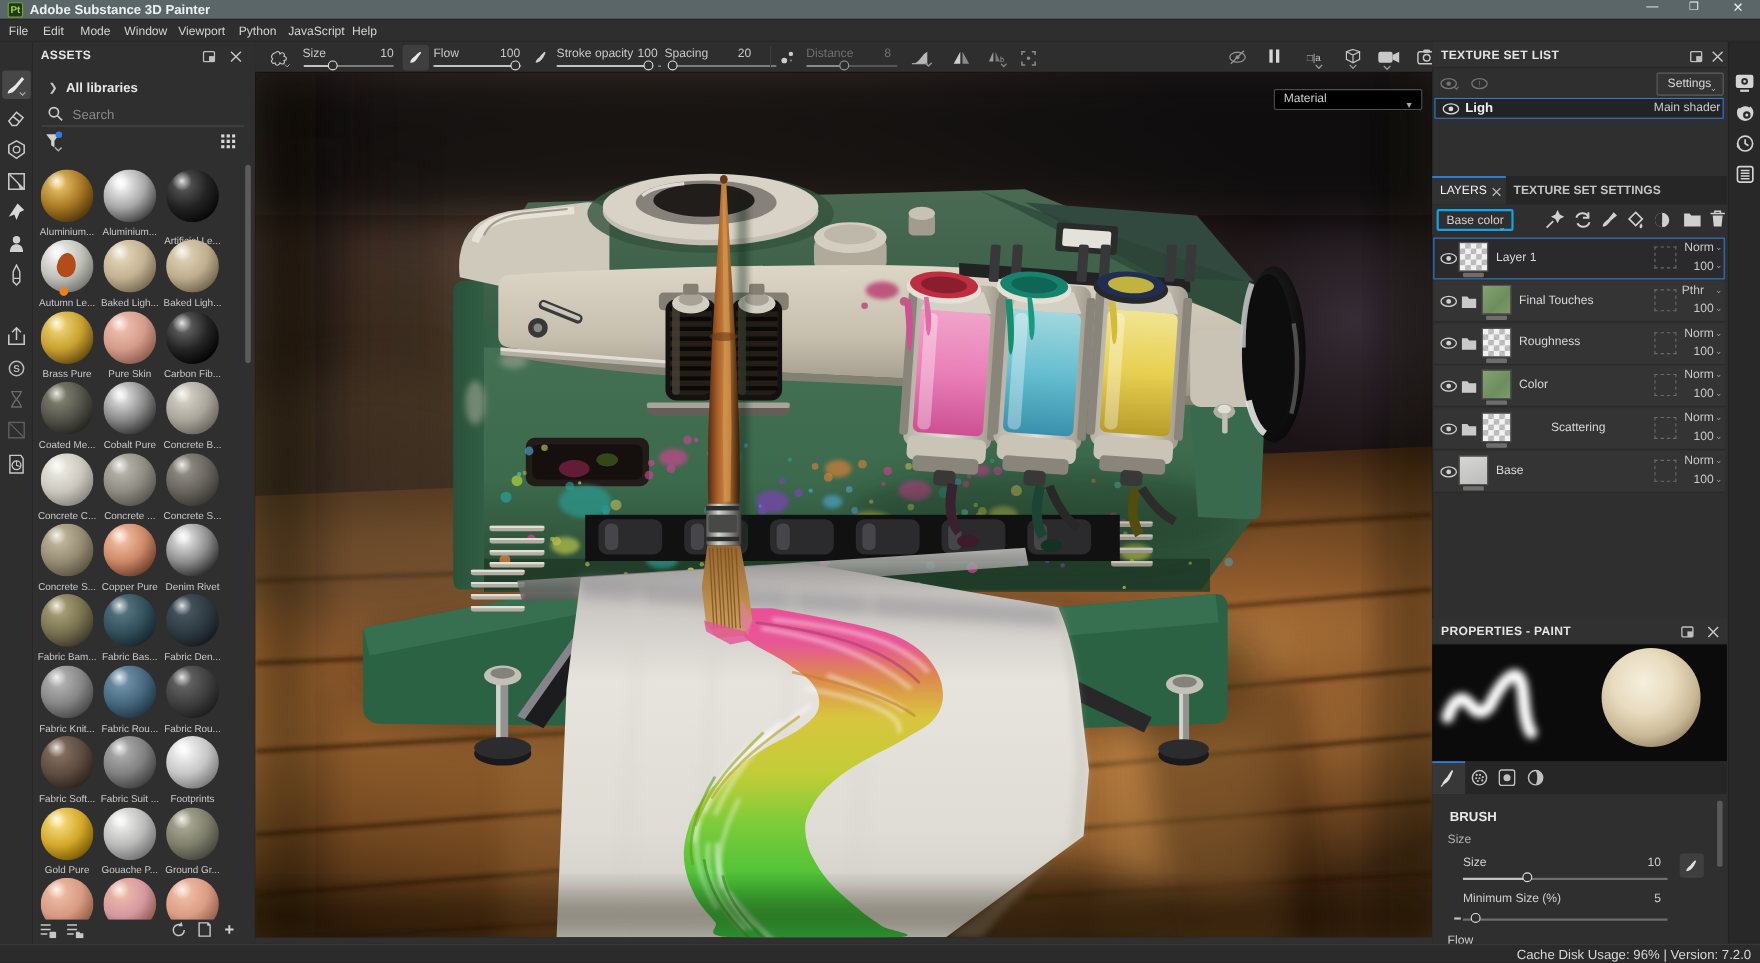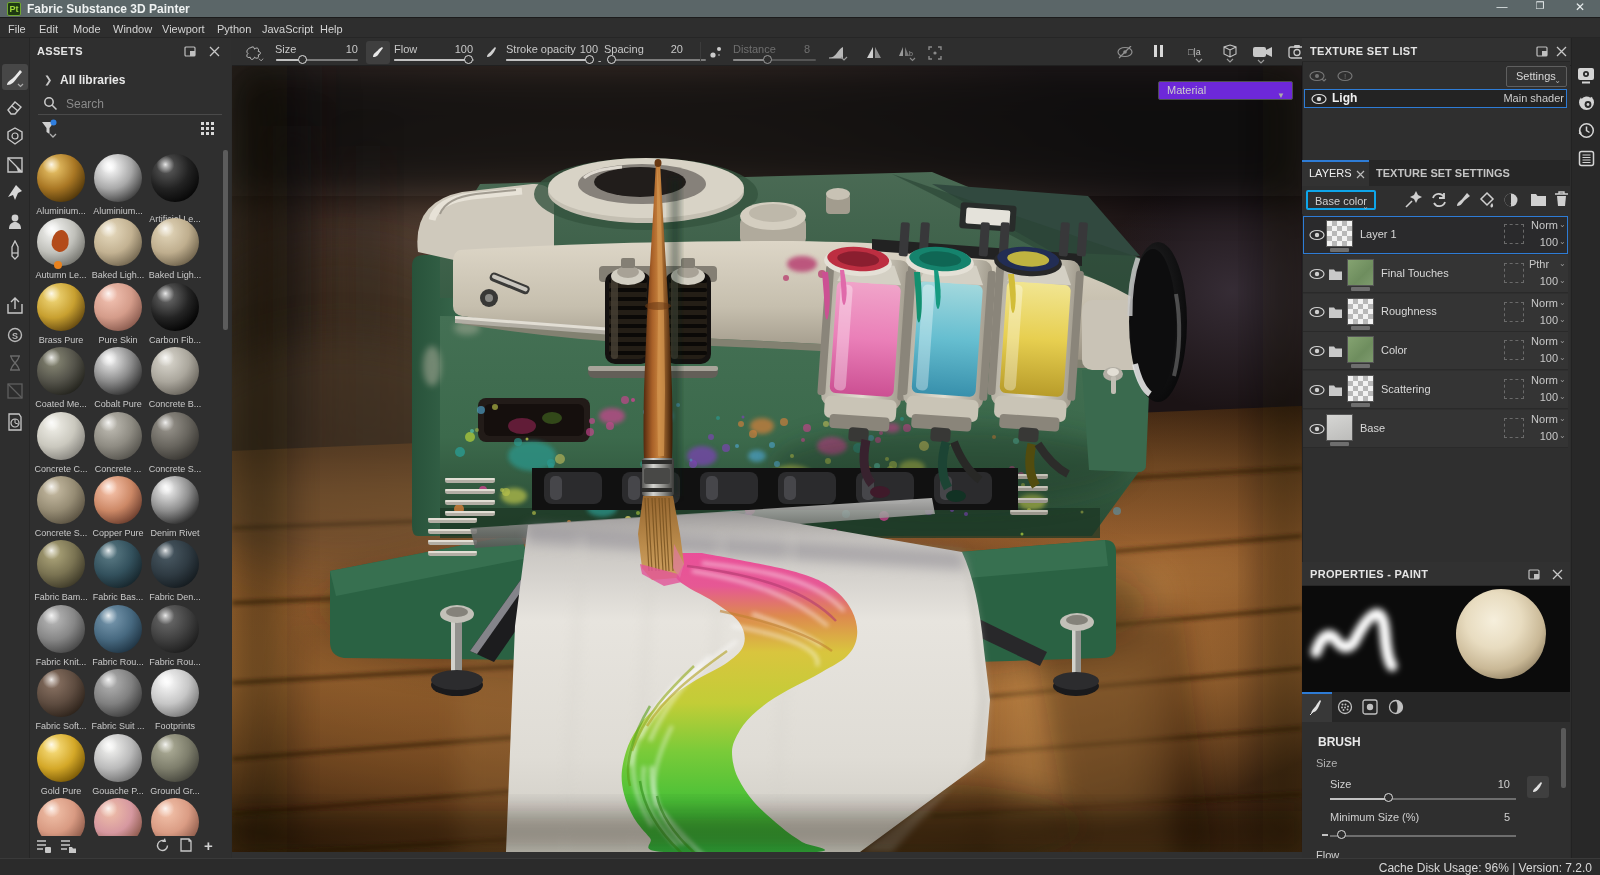--- a/index.html
+++ b/index.html
@@ -29,29 +29,29 @@
 .sph{position:absolute;width:48px;height:48px;border-radius:50%}
 .slab{position:absolute;width:60px;text-align:center;font-size:9px;color:#c9c9c9;white-space:nowrap;overflow:hidden}
 
 #rpanel{left:1302px;top:38px;width:268px;height:820px;background:#2f2f2f;border-left:1px solid #232323}
 #redge{left:1571px;top:38px;width:29px;height:837px;background:#282828;border-left:1px solid #222}
 #statusbar{left:0;top:858px;width:1600px;height:17px;background:#2b2b2b;border-top:1px solid #3a3a3a}
 #status{font-size:12px;color:#d8d8d8}
 
 #viewport{left:232px;top:66px;width:1070px;height:786px;background:#161112}
 #vpbottom{left:232px;top:852px;width:1070px;height:6px;background:#303030}
-#matdd{left:1158px;top:81px;width:135px;height:19px;background:#6d28d9;border:1px solid #4e4e4e;border-radius:2px;font-size:11px;color:#cccccc;line-height:17px;padding-left:8px}
+#matdd{left:1158px;top:81px;width:135px;height:19px;background:#000000;border:1px solid #4e4e4e;border-radius:2px;font-size:11px;color:#cccccc;line-height:17px;padding-left:8px}
 .chev{position:absolute;color:#aaa;font-size:8px}
 svg text{font-family:"Liberation Sans",sans-serif}
 </style></head><body>
 <div id="app">
 
 <div class="abs" id="titlebar"></div>
 <div class="abs" id="ptlogo">Pt</div>
-<div class="abs" id="title">Fabric Substance 3D Painter</div>
+<div class="abs" id="title">Adobe Substance 3D Painter</div>
 <div class="abs winbtn" style="left:1492px;width:20px">—</div>
 <div class="abs winbtn" style="left:1530px;width:20px;font-size:10px">❐</div>
 <div class="abs winbtn" style="left:1570px;width:20px;font-size:12px">✕</div>
 
 <div class="abs" id="menubar"></div>
 <div class="menuitem" style="left:8px">File</div>
 <div class="menuitem" style="left:39px">Edit</div>
 <div class="menuitem" style="left:73px">Mode</div>
 <div class="menuitem" style="left:113px">Window</div>
 <div class="menuitem" style="left:162px">Viewport</div>
@@ -1033,21 +1033,21 @@
 <div class="abs" style="left:1303px;top:371px;width:265px;height:38px;background:#343434;border-bottom:1px solid #2a2a2a"></div>
 <svg class="abs" style="left:1309px;top:384px" width="16" height="12" viewBox="0 0 16 12">
           <ellipse cx="8" cy="6" rx="7" ry="4.5" fill="none" stroke="#cfcfcf" stroke-width="1.2"></ellipse>
           <circle cx="8" cy="6" r="2.2" fill="#cfcfcf"></circle>
         </svg>
 <svg class="abs" style="left:1328px;top:384px" width="15" height="13" viewBox="0 0 15 13">
           <path d="M1 1.5 h5 l1.5 2 H14 v8.5 H1 Z" fill="#c9c9c9"></path>
         </svg>
 <div class="abs" style="left:1348px;top:376px;width:25px;height:25px;background-image:linear-gradient(45deg,#b8b8b8 25%,transparent 25%,transparent 75%,#b8b8b8 75%),linear-gradient(45deg,#b8b8b8 25%,transparent 25%,transparent 75%,#b8b8b8 75%);background-size:10px 10px;background-position:0 0,5px 5px;background-color:#f2f2f2;outline:1px solid #555"></div>
 <div class="abs" style="left:1351px;top:403px;width:19px;height:4px;background:#6e6e6e;border-radius:1px"></div>
-<div class="abs" style="left:1381px;top:383px;font-size:11px;color:#d8d8d8">Scattering</div>
+<div class="abs" style="left:1410px;top:383px;font-size:11px;color:#d8d8d8">Scattering</div>
 <div class="abs" style="left:1504px;top:379px;width:20px;height:20px;border:1px dashed #6a6a6a"></div>
 <div class="abs" style="left:1520px;top:374px;width:38px;font-size:11px;color:#c8c8c8;text-align:right">Norm</div>
 <div class="abs" style="left:1559px;top:375px;font-size:8px;color:#999">⌄</div>
 <div class="abs" style="left:1520px;top:391px;width:38px;font-size:11px;color:#c8c8c8;text-align:right">100</div>
 <div class="abs" style="left:1559px;top:392px;font-size:8px;color:#999">⌄</div>
 <div class="abs" style="left:1303px;top:410px;width:265px;height:38px;background:#343434;border-bottom:1px solid #2a2a2a"></div>
 <svg class="abs" style="left:1309px;top:423px" width="16" height="12" viewBox="0 0 16 12">
           <ellipse cx="8" cy="6" rx="7" ry="4.5" fill="none" stroke="#cfcfcf" stroke-width="1.2"></ellipse>
           <circle cx="8" cy="6" r="2.2" fill="#cfcfcf"></circle>
         </svg>

